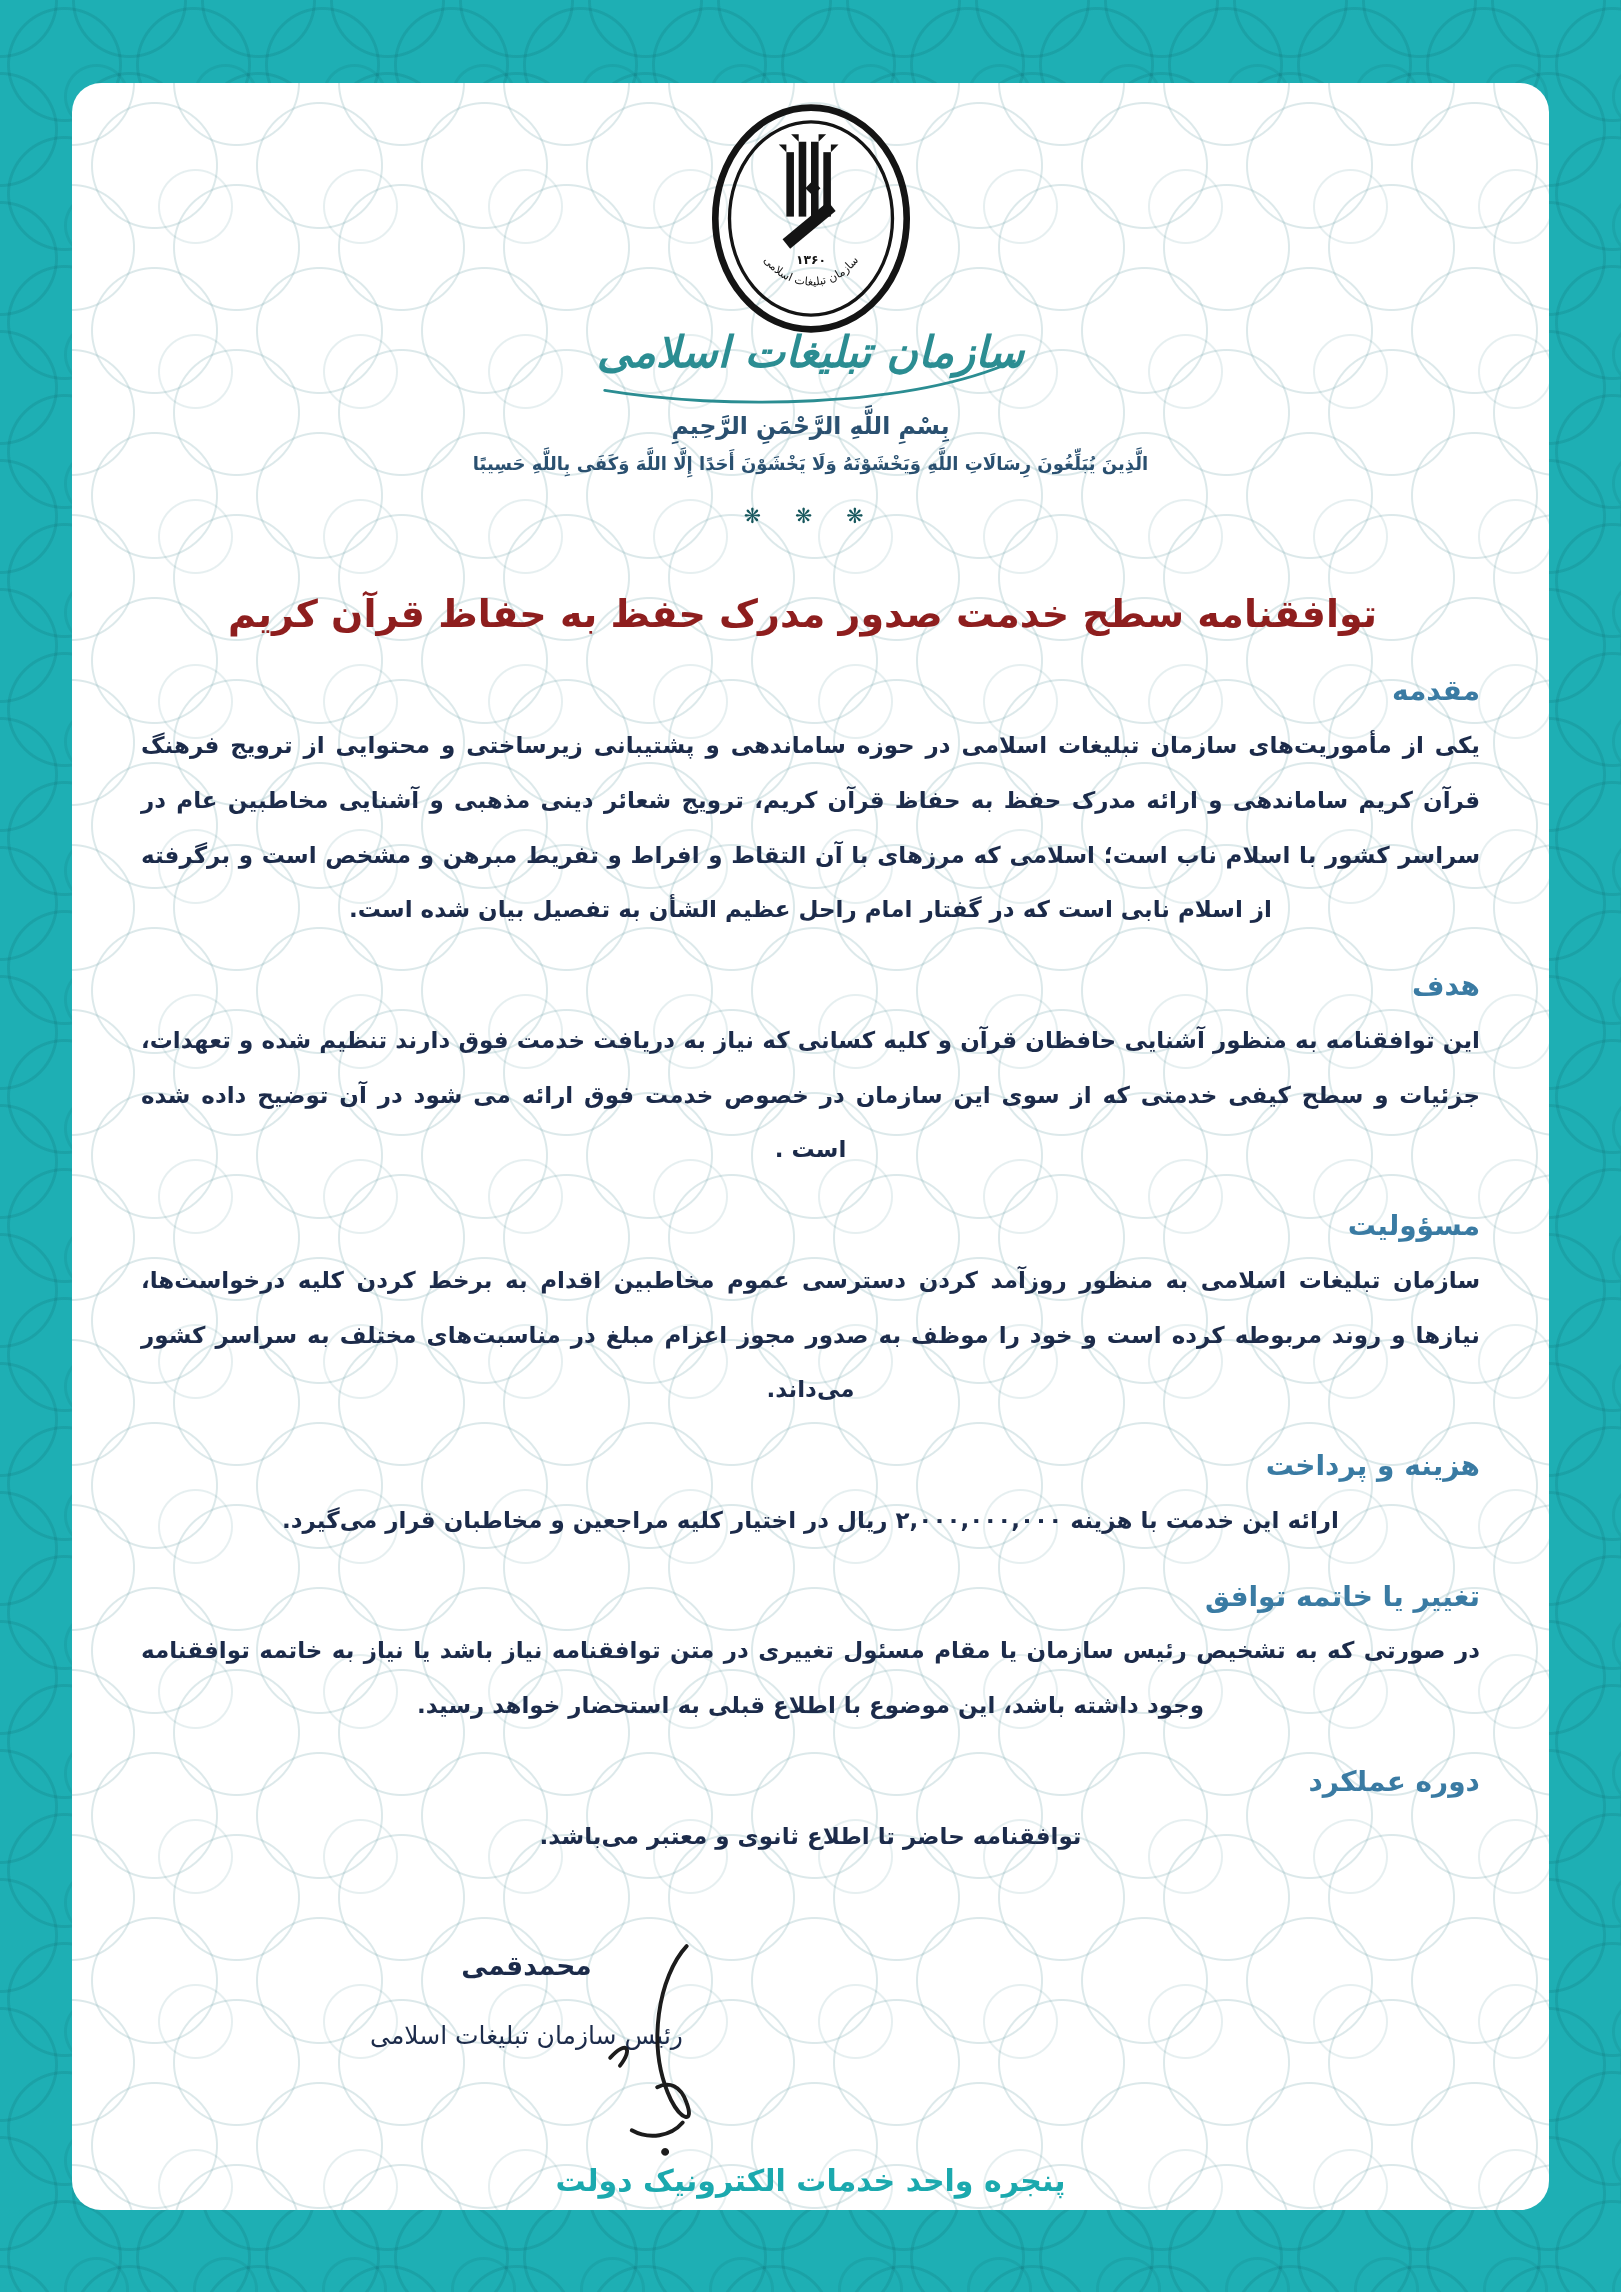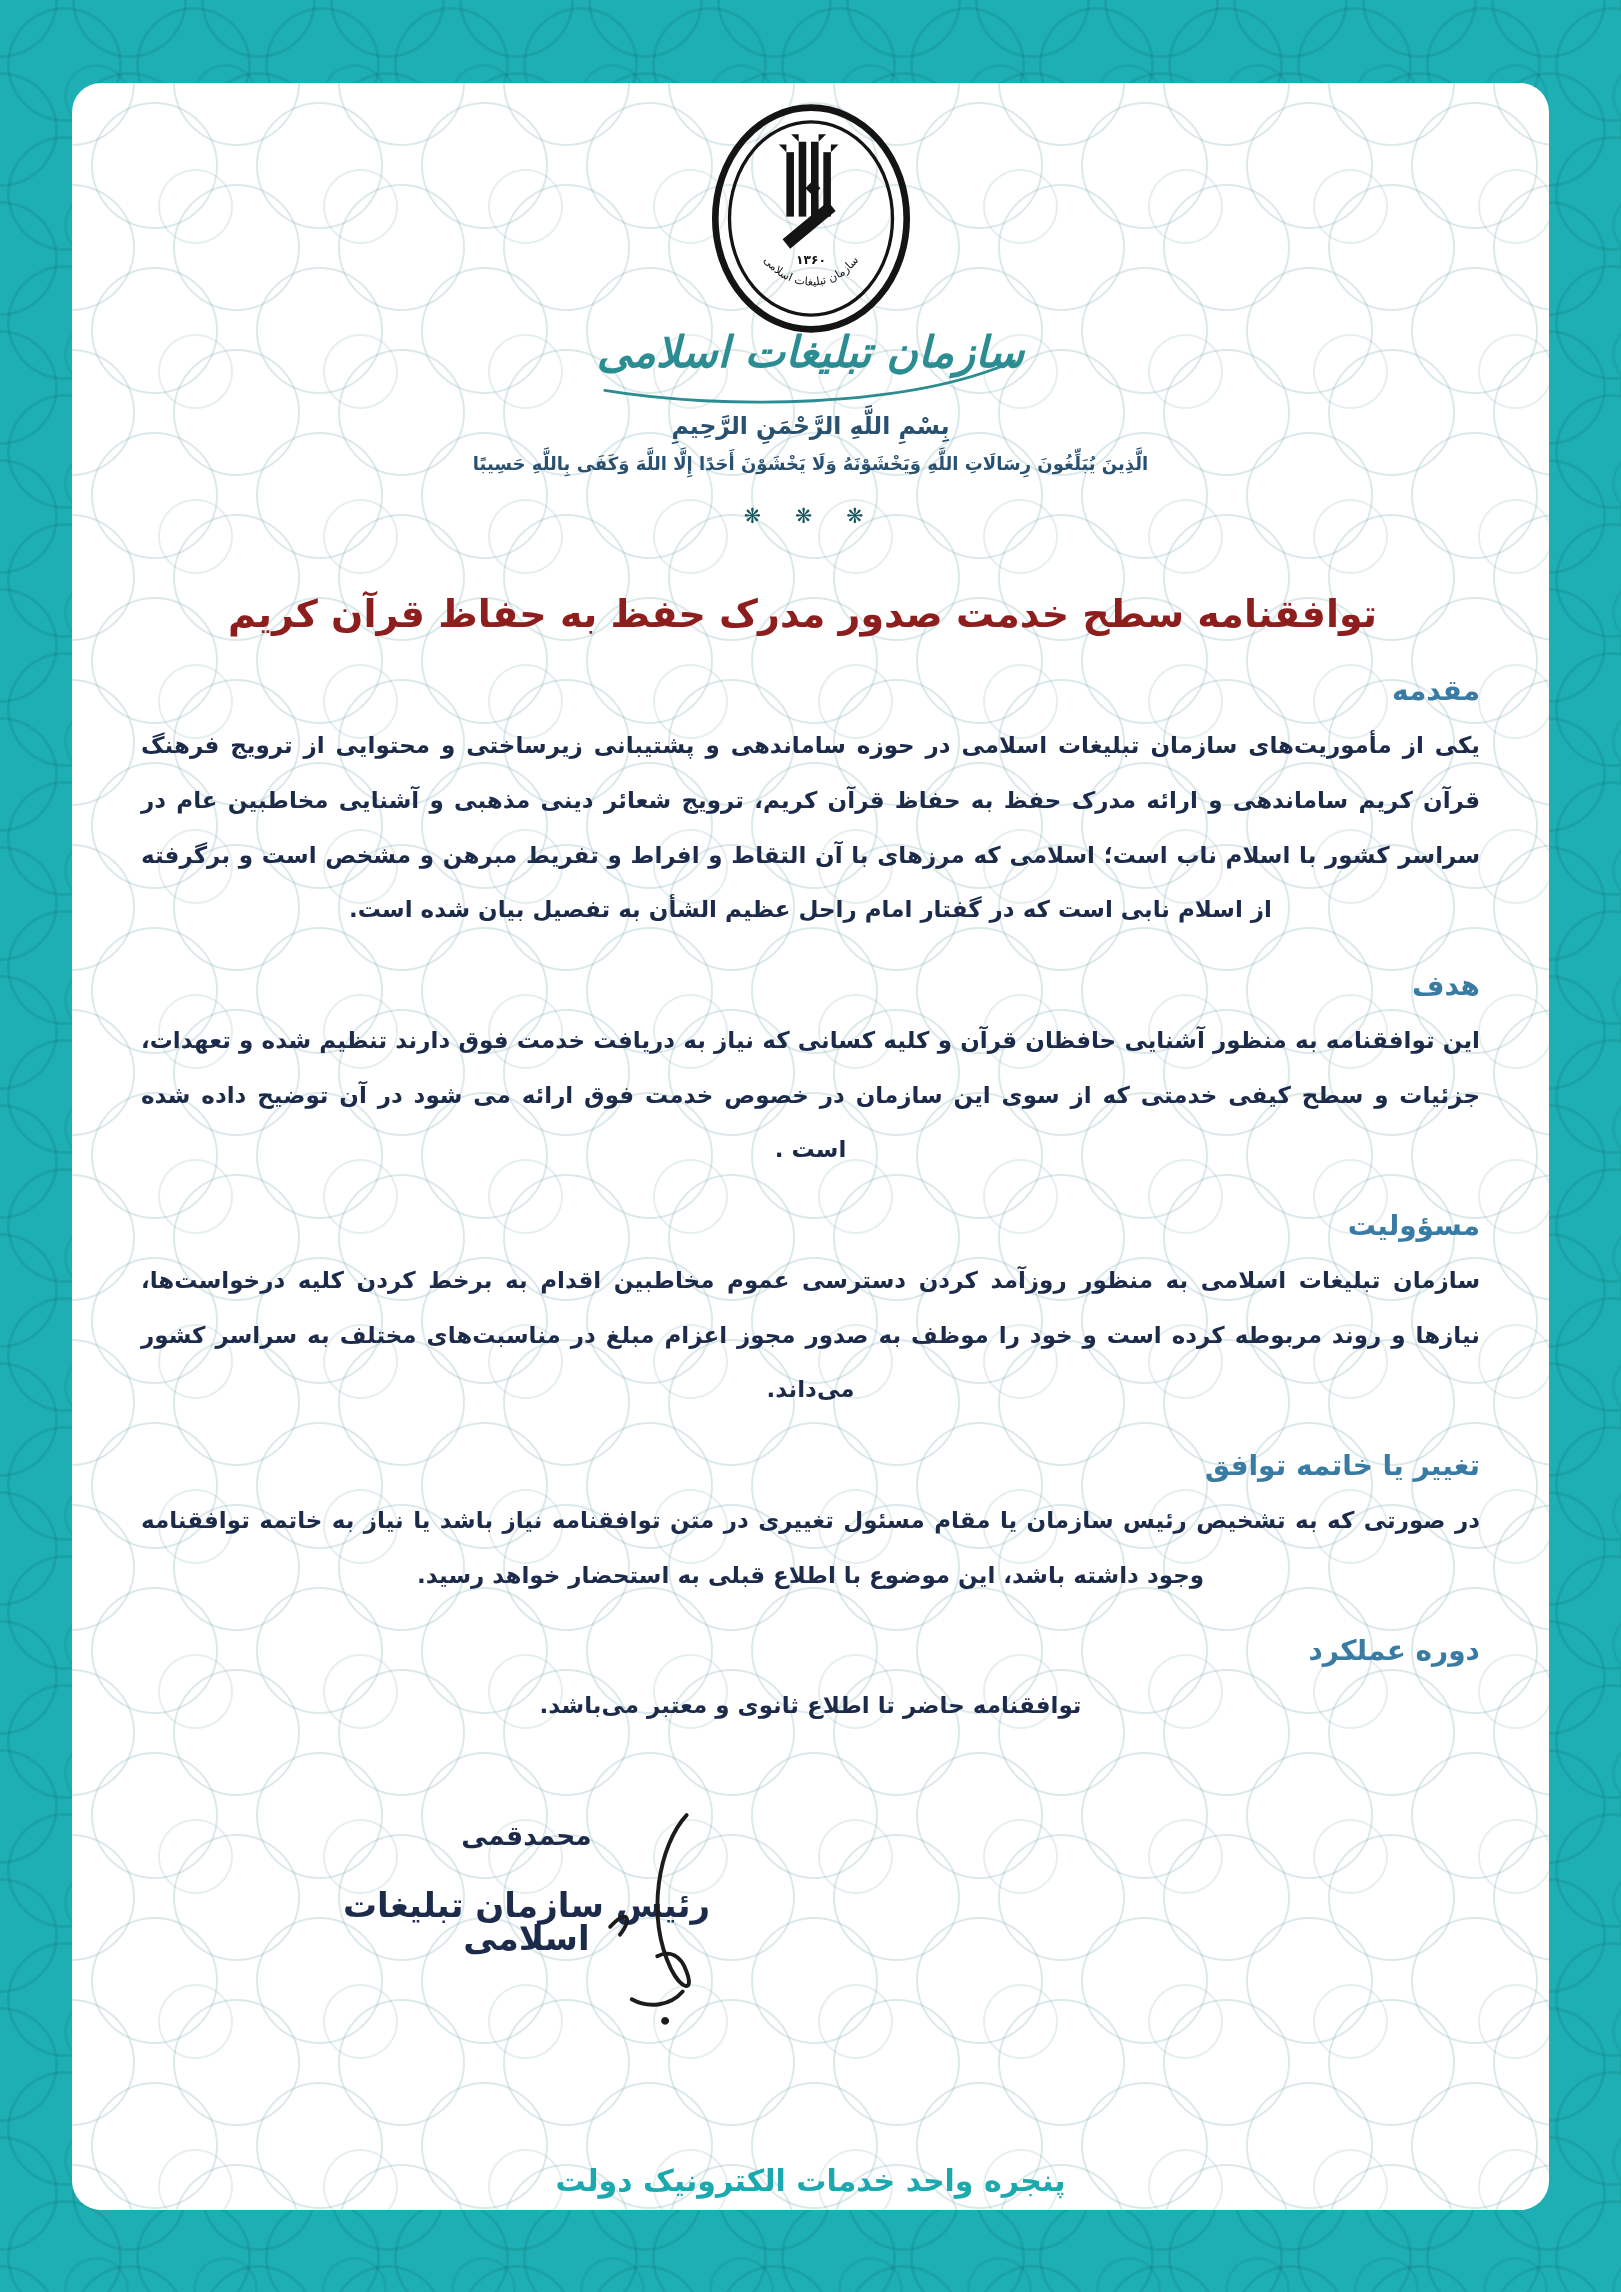--- a/index.html
+++ b/index.html
@@ -53,21 +53,21 @@
   }
   .sections p{
     margin:0;font-size:23px;font-weight:bold;color:#1C2B4A;line-height:2.38;
     text-align:justify;text-align-last:center;
   }
   .sig-block{
     position:relative;width:372px;margin:86px auto 0;transform:translateX(-284px);
     text-align:center;
   }
   .sig-name{font-size:26.5px;font-weight:bold;color:#1C2B4A;line-height:33px;}
-  .sig-title{margin-top:37px;font-size:34px;font-weight:bold;color:#1C2B4A;line-height:33px;}
+  .sig-title{margin-top:37px;font-size:25px;font-weight:normal;color:#1C2B4A;line-height:33px;}
   .sig-scribble{position:absolute;top:-11.8px;right:-5.9px;}
   .footer{
     position:absolute;left:0;right:0;bottom:9.8px;
     font-size:30px;font-weight:bold;color:#1BA9AE;line-height:39px;
   }
 </style>
 </head>
 <body>
 
 <div class="page">
@@ -117,20 +117,24 @@
       </section>
       <section>
         <h2>هدف</h2>
         <p>این توافقنامه به منظور آشنایی حافظان قرآن و کلیه کسانی که نیاز به دریافت خدمت فوق دارند تنظیم شده و تعهدات، جزئیات و سطح کیفی خدمتی که از سوی این سازمان در خصوص خدمت فوق ارائه می شود در آن توضیح داده شده است .</p>
       </section>
       <section>
         <h2>مسؤولیت</h2>
         <p>سازمان تبلیغات اسلامی به منظور روزآمد کردن دسترسی عموم مخاطبین اقدام به برخط کردن کلیه درخواست‌ها، نیازها و روند مربوطه کرده است و خود را موظف به صدور مجوز اعزام مبلغ در مناسبت‌های مختلف به سراسر کشور می‌داند.</p>
       </section>
       <section>
+        <h2>هزینه و پرداخت</h2>
+        <p>ارائه این خدمت با هزینه ۲,۰۰۰,۰۰۰,۰۰۰ ریال در اختیار کلیه مراجعین و مخاطبان قرار می‌گیرد.</p>
+      </section>
+      <section>
         <h2>تغییر یا خاتمه توافق</h2>
         <p>در صورتی که به تشخیص رئیس سازمان یا مقام مسئول تغییری در متن توافقنامه نیاز باشد یا نیاز به خاتمه توافقنامه وجود داشته باشد، این موضوع با اطلاع قبلی به استحضار خواهد رسید.</p>
       </section>
       <section>
         <h2>دوره عملکرد</h2>
         <p>توافقنامه حاضر تا اطلاع ثانوی و معتبر می‌باشد.</p>
       </section>
     </div>
 
     <div class="sig-block">

